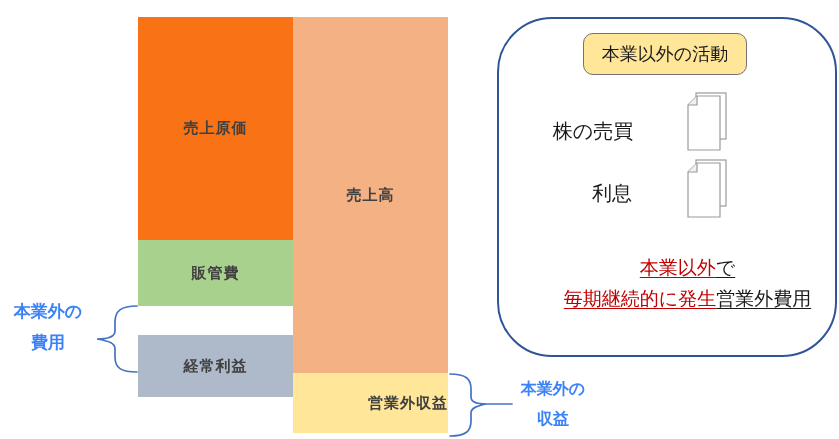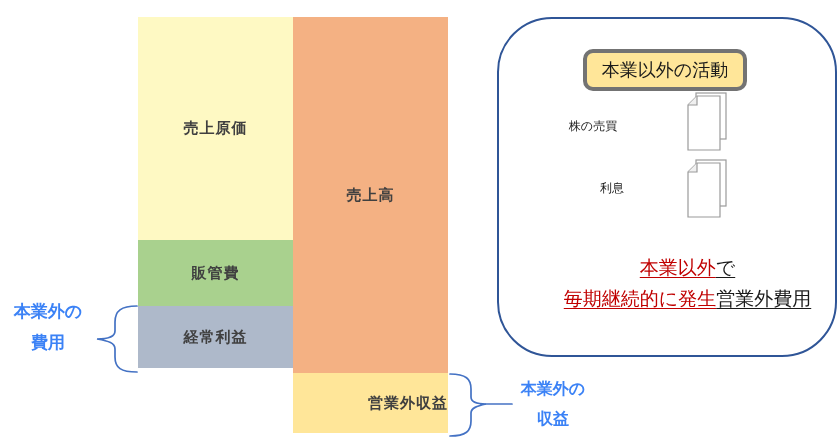--- a/index.html
+++ b/index.html
@@ -7,66 +7,66 @@
           font-family:"Liberation Sans",sans-serif;}
 
   
   .chart{position:absolute;left:138px;top:17px;display:flex;}
   .col{display:flex;flex-direction:column;width:155px;}
   .seg{display:flex;align-items:center;justify-content:center;
        color:#404040;font-size:15px;font-weight:600;letter-spacing:1px;}
   .seg-cogs{height:223px;}
   .seg-sga{height:66px;}
   .seg-nonop-exp{height:65px;font-weight:800;}
-  .seg-ordinary{height:62px;}
+  .seg-ordinary{height:62px;margin-top:29px;}
   .seg-sales{height:356px;justify-content:center;}
   .seg-nonop-inc{height:60px;justify-content:flex-end;}
 
   
   .overlay{position:absolute;left:0;top:0;width:839px;height:439px;pointer-events:none;}
 
   
   .side-label{position:absolute;text-align:center;
               font-family:"Liberation Serif",serif;font-weight:bold;
               color:#3b82f6;font-size:17px;}
   .side-label div{line-height:31px;}
   .label-left{left:2px;top:296px;width:92px;}
   .label-right{left:506px;top:374px;width:94px;font-size:16px;}
   .label-right div{line-height:30px;}
 
   
   .panel{position:absolute;left:497px;top:17px;width:340px;height:340px;
          box-sizing:border-box;border:2px solid #2F5597;border-radius:55px;background:#fff;}
   .title-box{position:absolute;left:583px;top:33px;width:164px;height:42px;
-             box-sizing:border-box;border:4px solid #737373;border-radius:10px;
+             box-sizing:border-box;border:1px solid #737373;border-radius:10px;
              display:flex;align-items:center;justify-content:center;
-             font-family:"Liberation Serif",serif;font-size:18px;color:#1a1a1a;margin-top:16px;}
+             font-family:"Liberation Serif",serif;font-size:18px;color:#1a1a1a;}
   .panel-item-label{position:absolute;width:100px;text-align:center;
-                    font-family:"Liberation Serif",serif;font-size:12px;color:#1a1a1a;}
+                    font-family:"Liberation Serif",serif;font-size:20px;color:#1a1a1a;}
   .item1-label{left:543px;top:118px;}
   .item2-label{left:562px;top:180px;}
   .doc-icon{position:absolute;width:52px;height:62px;}
   .icon1{left:677px;top:92px;}
   .icon2{left:677px;top:159px;}
 
   
   .note{position:absolute;left:500px;top:252px;width:335px;text-align:center;
         font-family:"Liberation Serif",serif;font-size:19px;line-height:31px;padding-left:20px;}
   .note span{text-decoration:underline;text-underline-offset:3px;}
   .note .red{color:#C00000;}
   .note .blk{color:#1a1a1a;}
 </style>
 </head>
 <body>
 
 <div class="canvas">
 
   <div class="chart">
     <div class="col">
-      <div class="seg seg-cogs" style="background-color: #fef9c3;">
+      <div class="seg seg-cogs" style="background-color: #f97316;">
         <span>売上原価</span>
       </div>
       <div class="seg seg-sga" style="background-color: rgb(169, 209, 142);">
         <span>販管費</span>
       </div>
       <div class="seg seg-ordinary" style="background-color: rgb(174, 185, 202);">
         <span>経常利益</span>
       </div>
     </div>
     <div class="col">

